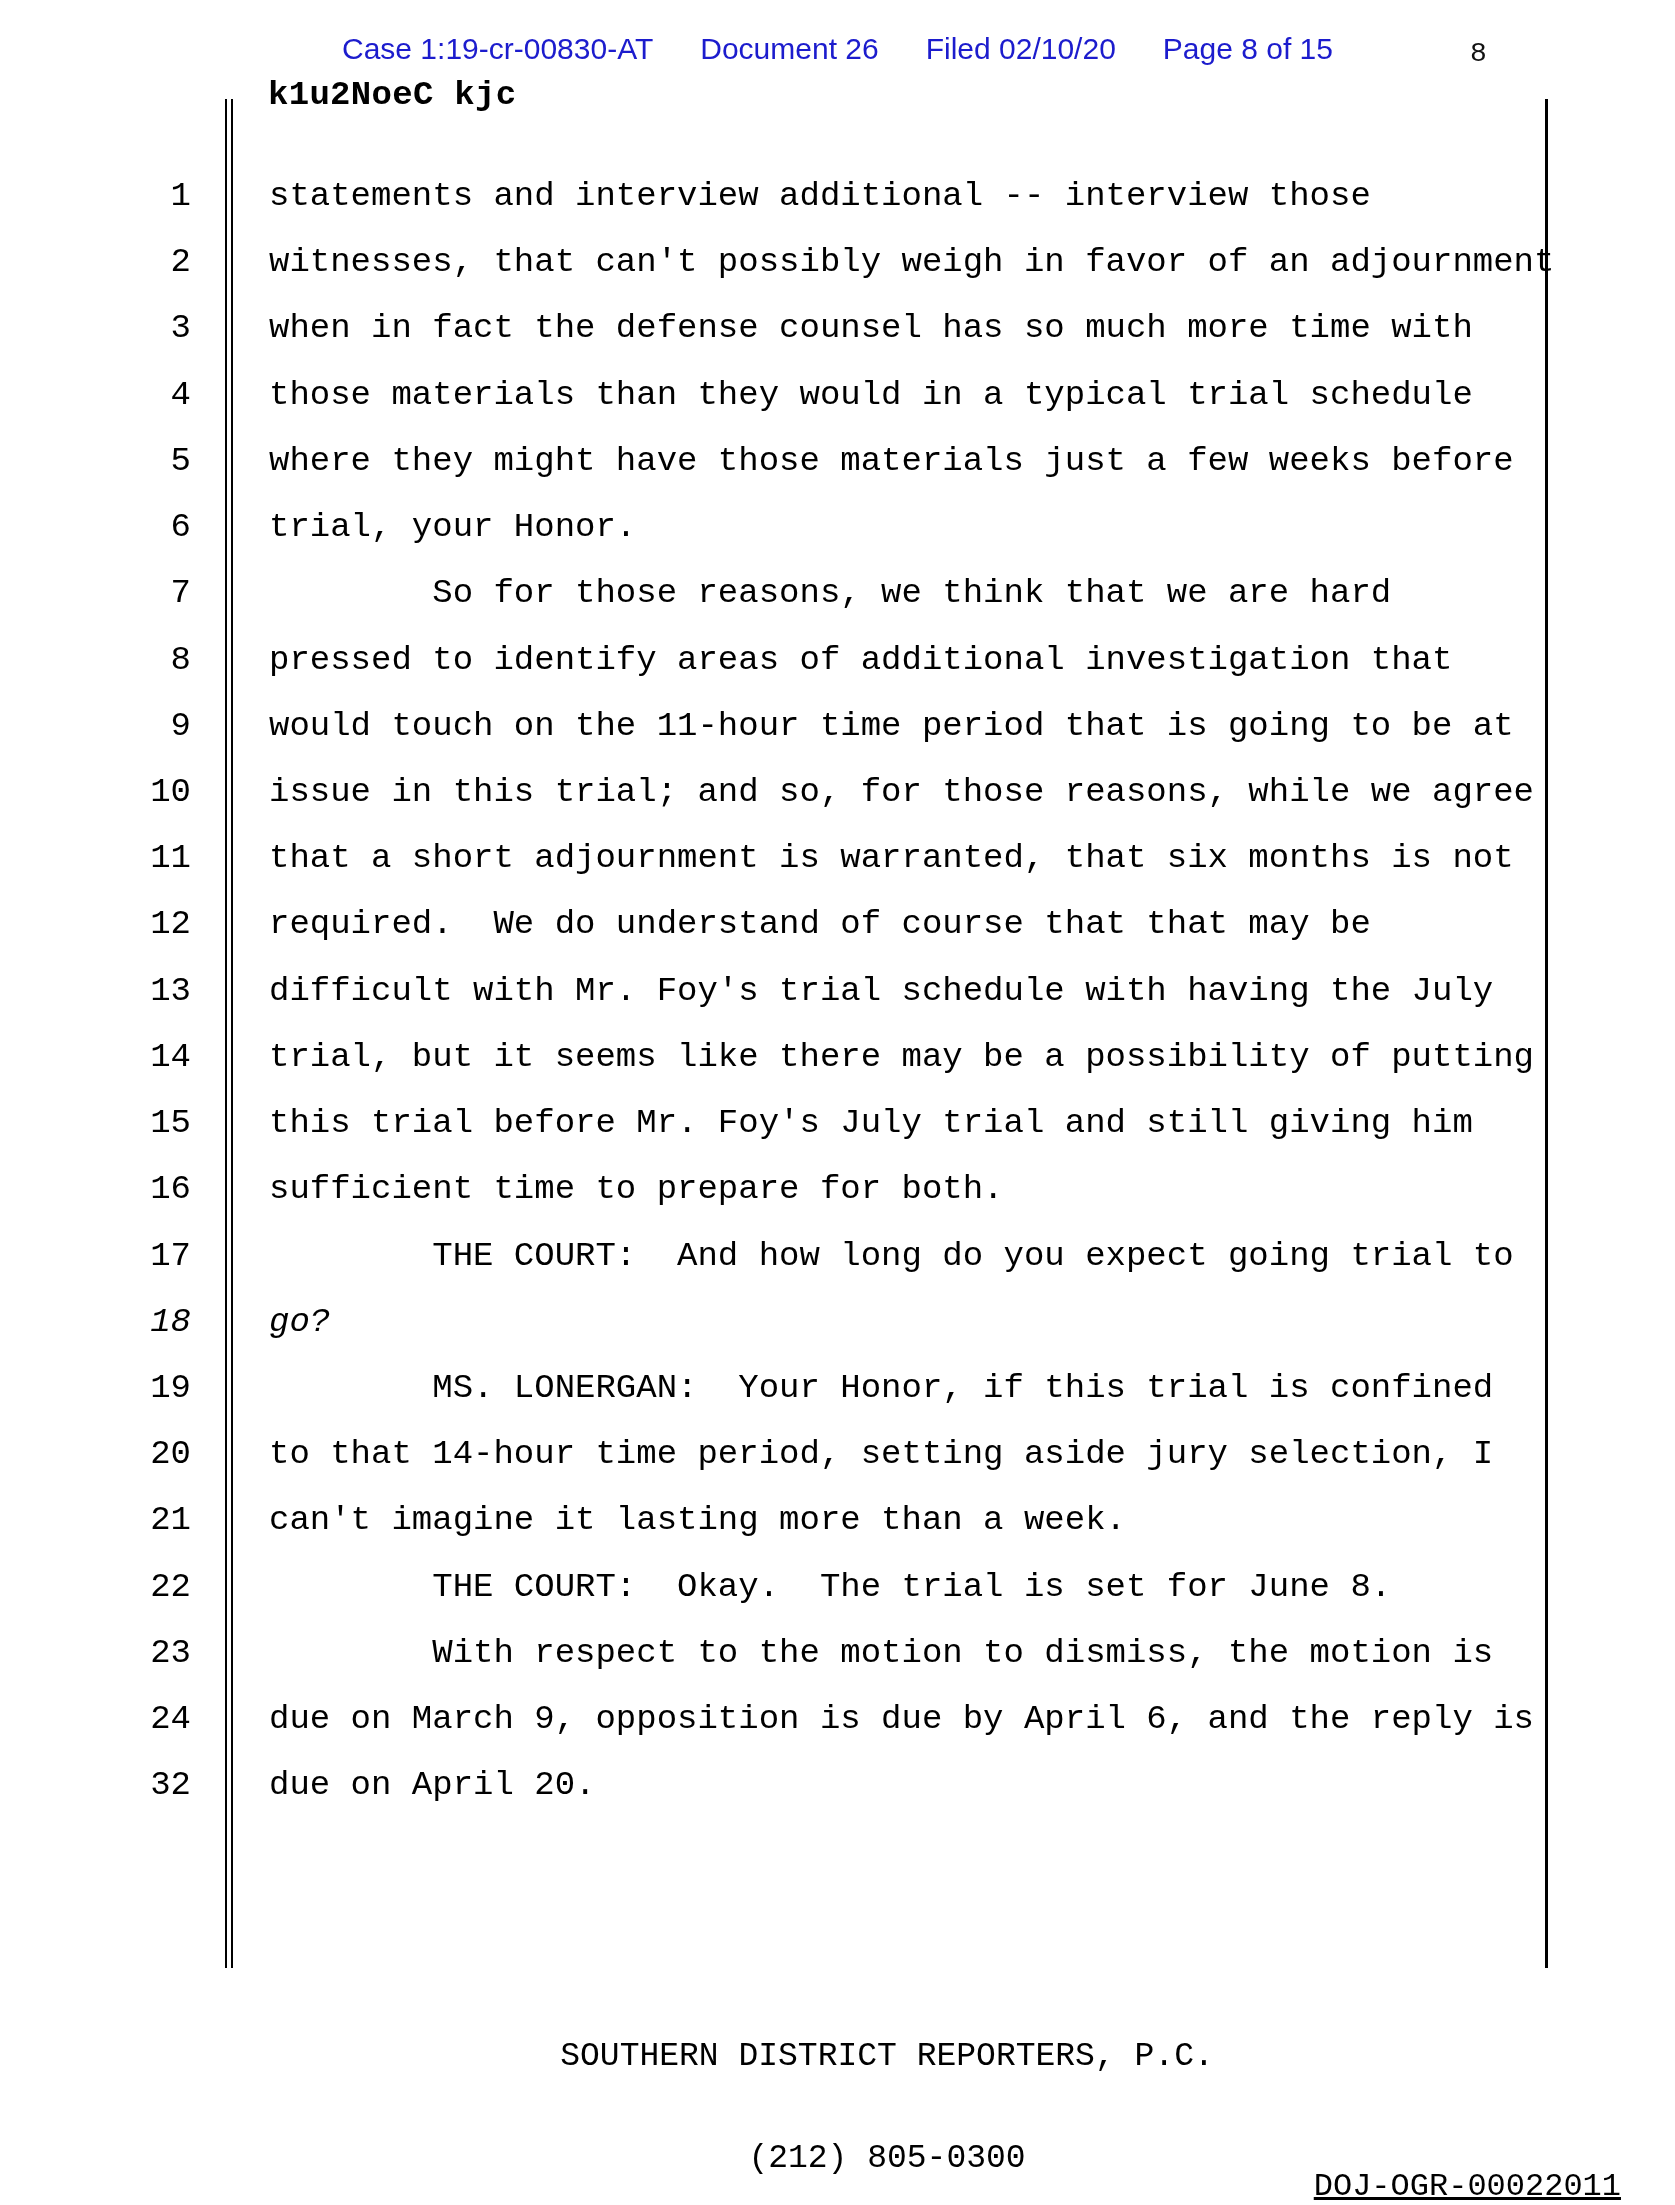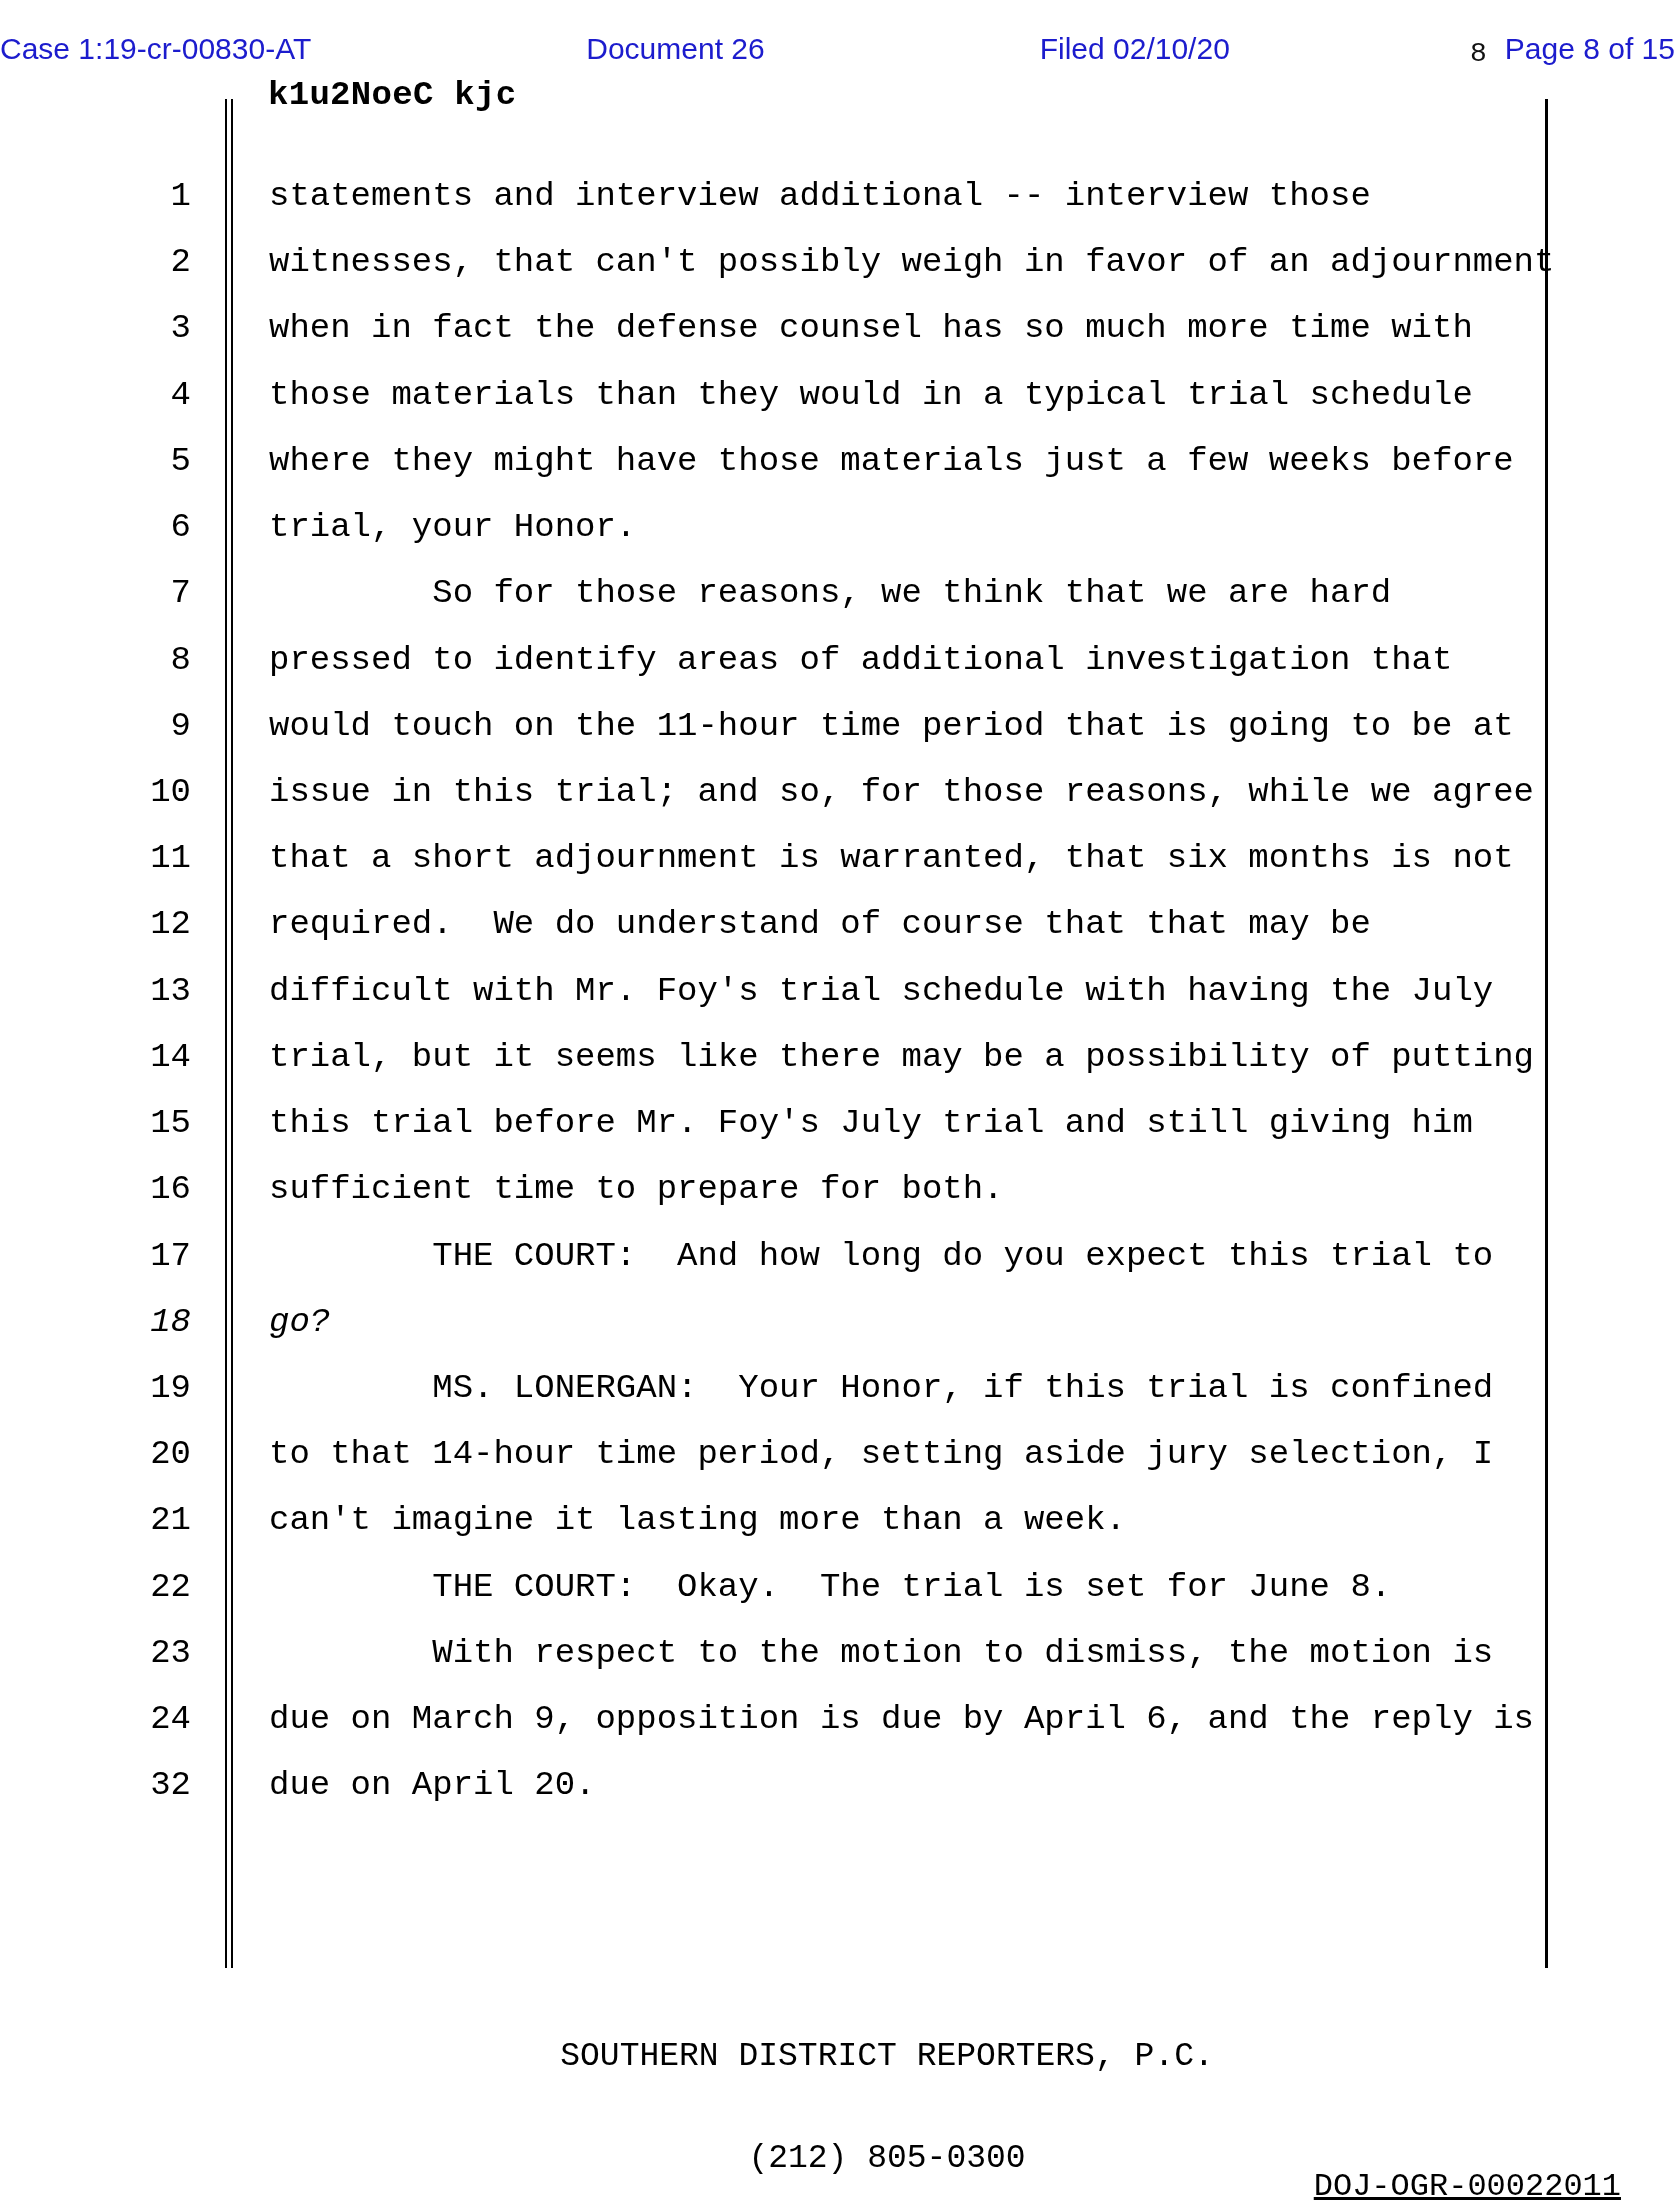--- a/index.html
+++ b/index.html
@@ -10,21 +10,21 @@
     font-family: "Liberation Mono", "DejaVu Sans Mono", monospace;
     color: #000000;
   }
   .page { position: absolute; inset: 0; }
 
   
   .stamp {
     position: absolute;
     top: 32px; left: 0; width: 1675px;
     display: flex;
-    justify-content: space-between;
+    justify-content: center;
     gap: 47px;
     font-family: "Liberation Sans", sans-serif;
     font-size: 30px;
     line-height: 33px;
     color: #1c1ccd;
     white-space: nowrap;
   }
   .pageno {
     position: absolute;
     top: 38px; left: 1470px;
@@ -176,21 +176,21 @@
       <div class="t-row" style="top: 1103px;">
         <span class="t-num">15</span>
         <span class="t-text">this trial before Mr. Foy's July trial and still giving him</span>
       </div>
       <div class="t-row" style="top: 1169px;">
         <span class="t-num">16</span>
         <span class="t-text">sufficient time to prepare for both.</span>
       </div>
       <div class="t-row" style="top: 1236px;">
         <span class="t-num">17</span>
-        <span class="t-text">        THE COURT:  And how long do you expect this trial to</span>
+        <span class="t-text">        THE COURT:  And how long do you expect going trial to</span>
       </div>
       <div class="t-row" style="top: 1302px; font-style: italic;">
         <span class="t-num">18</span>
         <span class="t-text">go?</span>
       </div>
       <div class="t-row" style="top: 1368px;">
         <span class="t-num">19</span>
         <span class="t-text">        MS. LONERGAN:  Your Honor, if this trial is confined</span>
       </div>
       <div class="t-row" style="top: 1434px; padding-left: 34px;">

